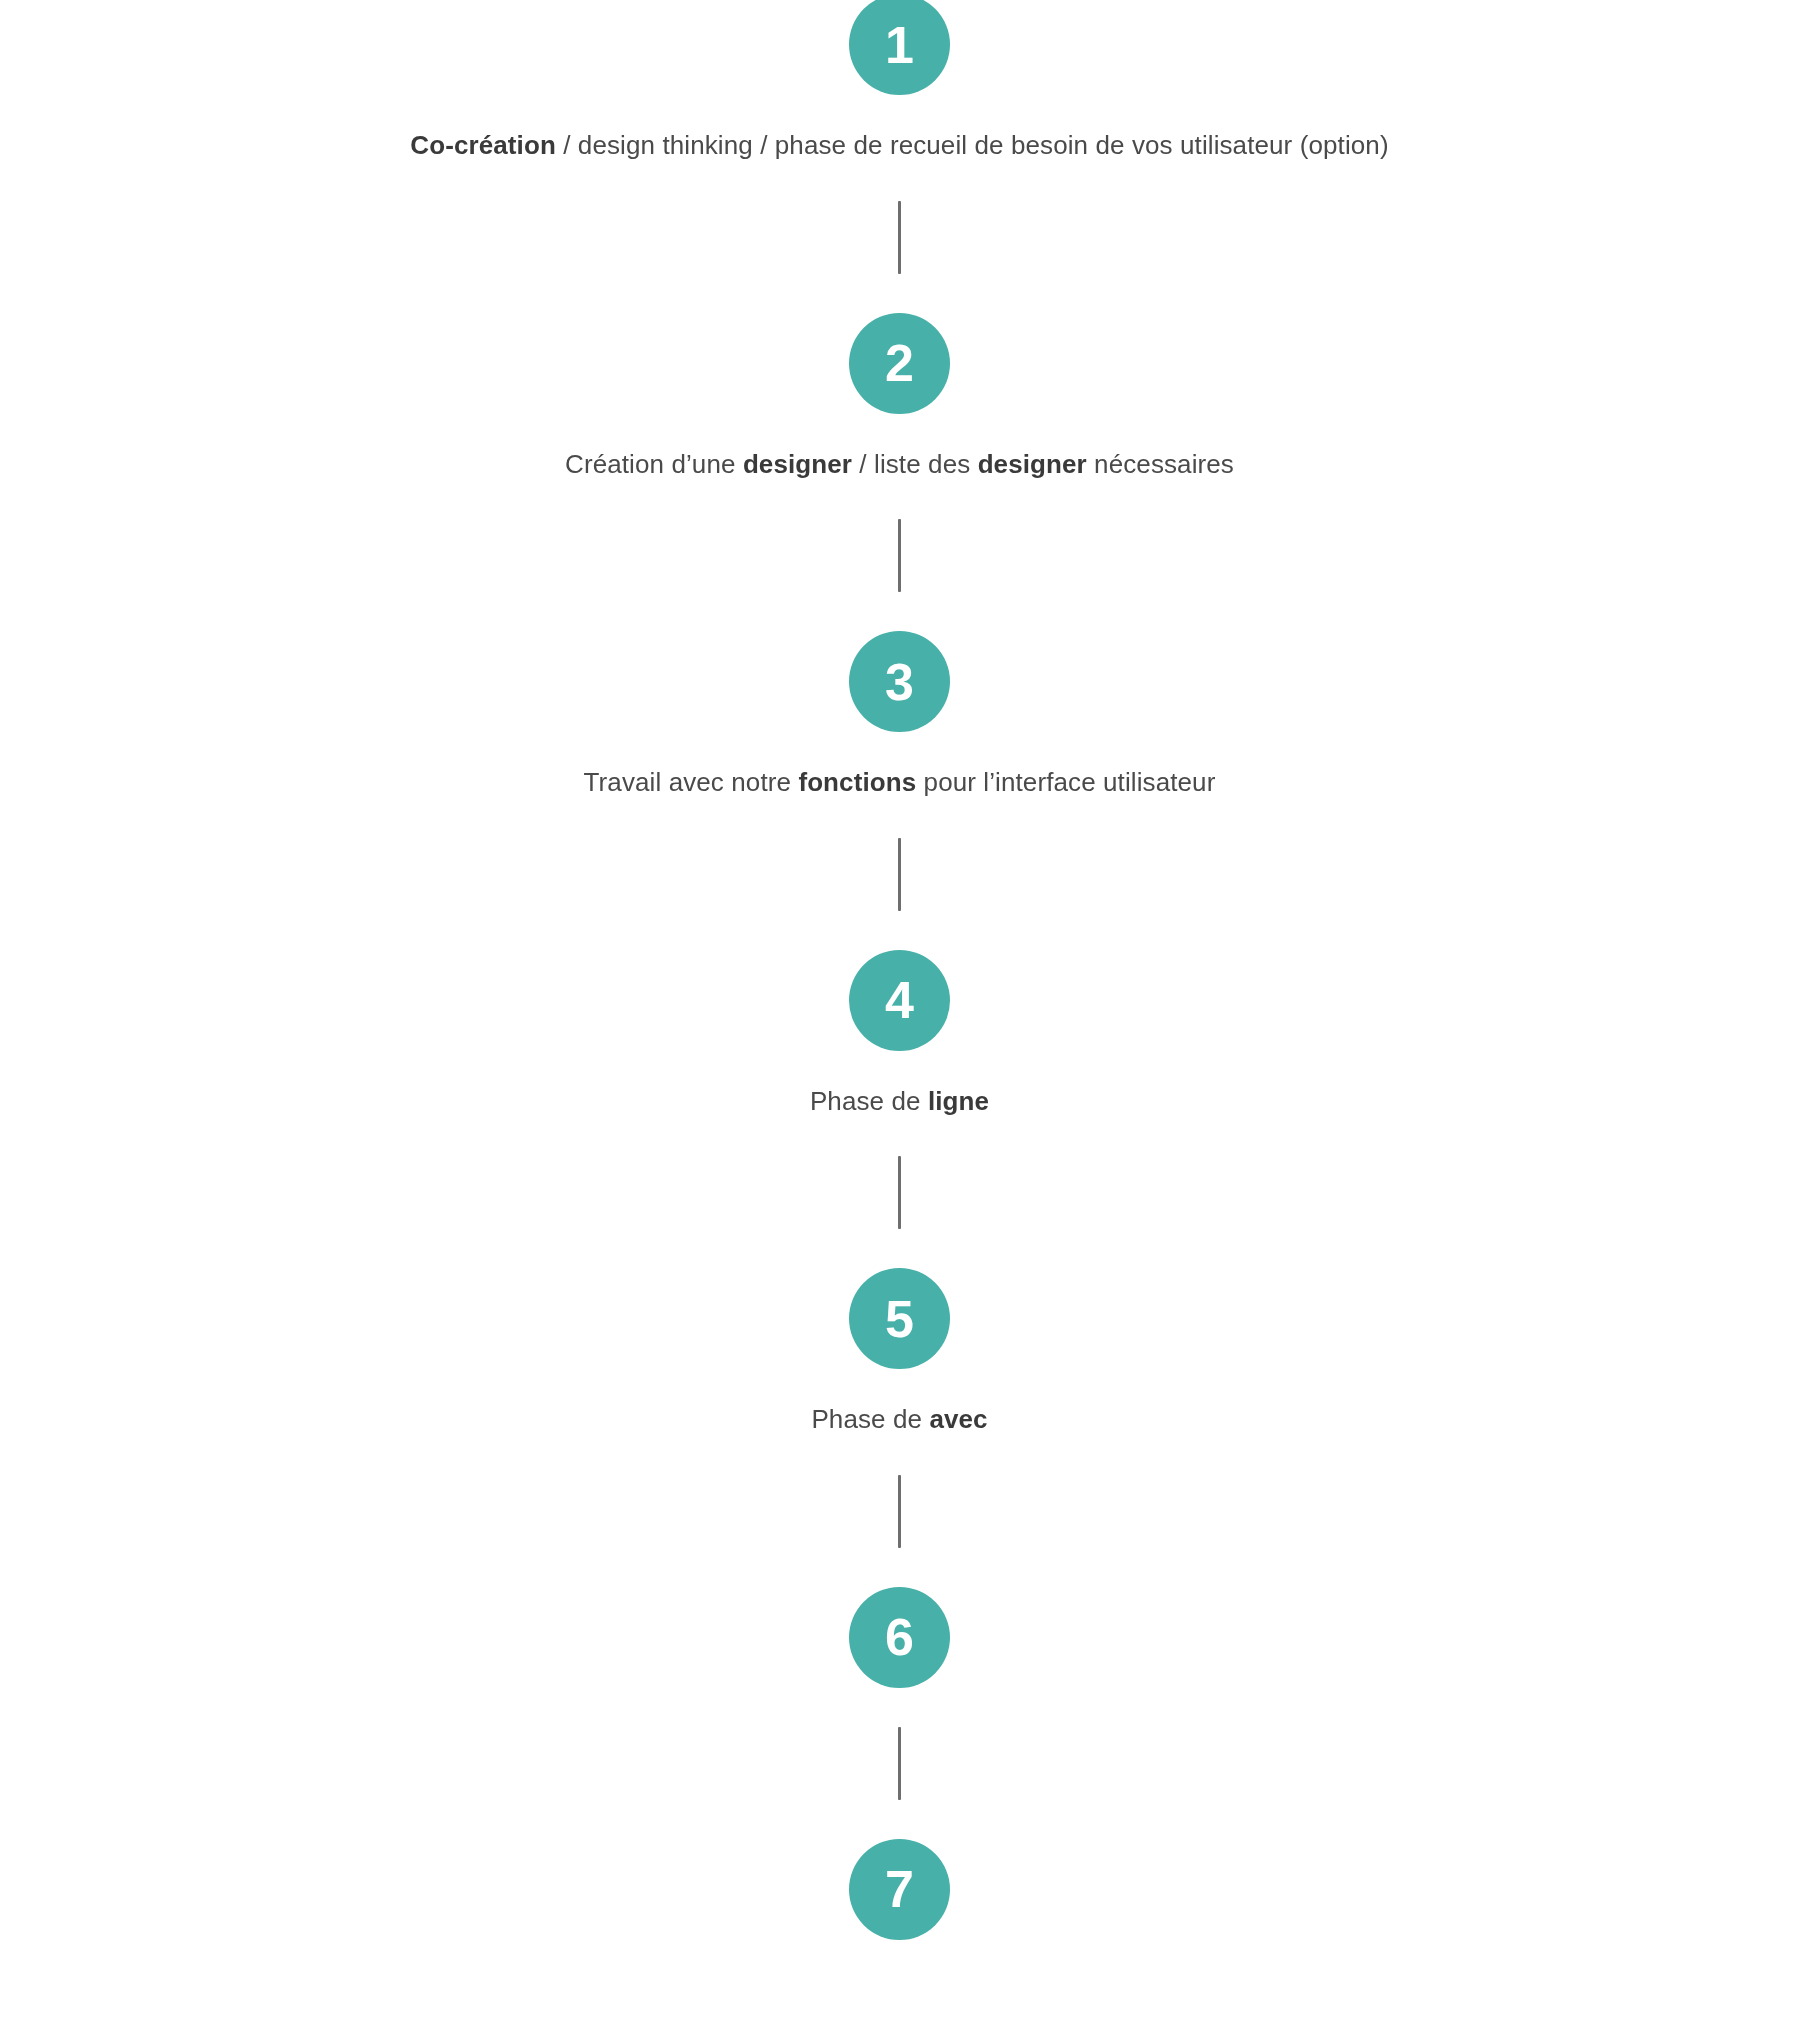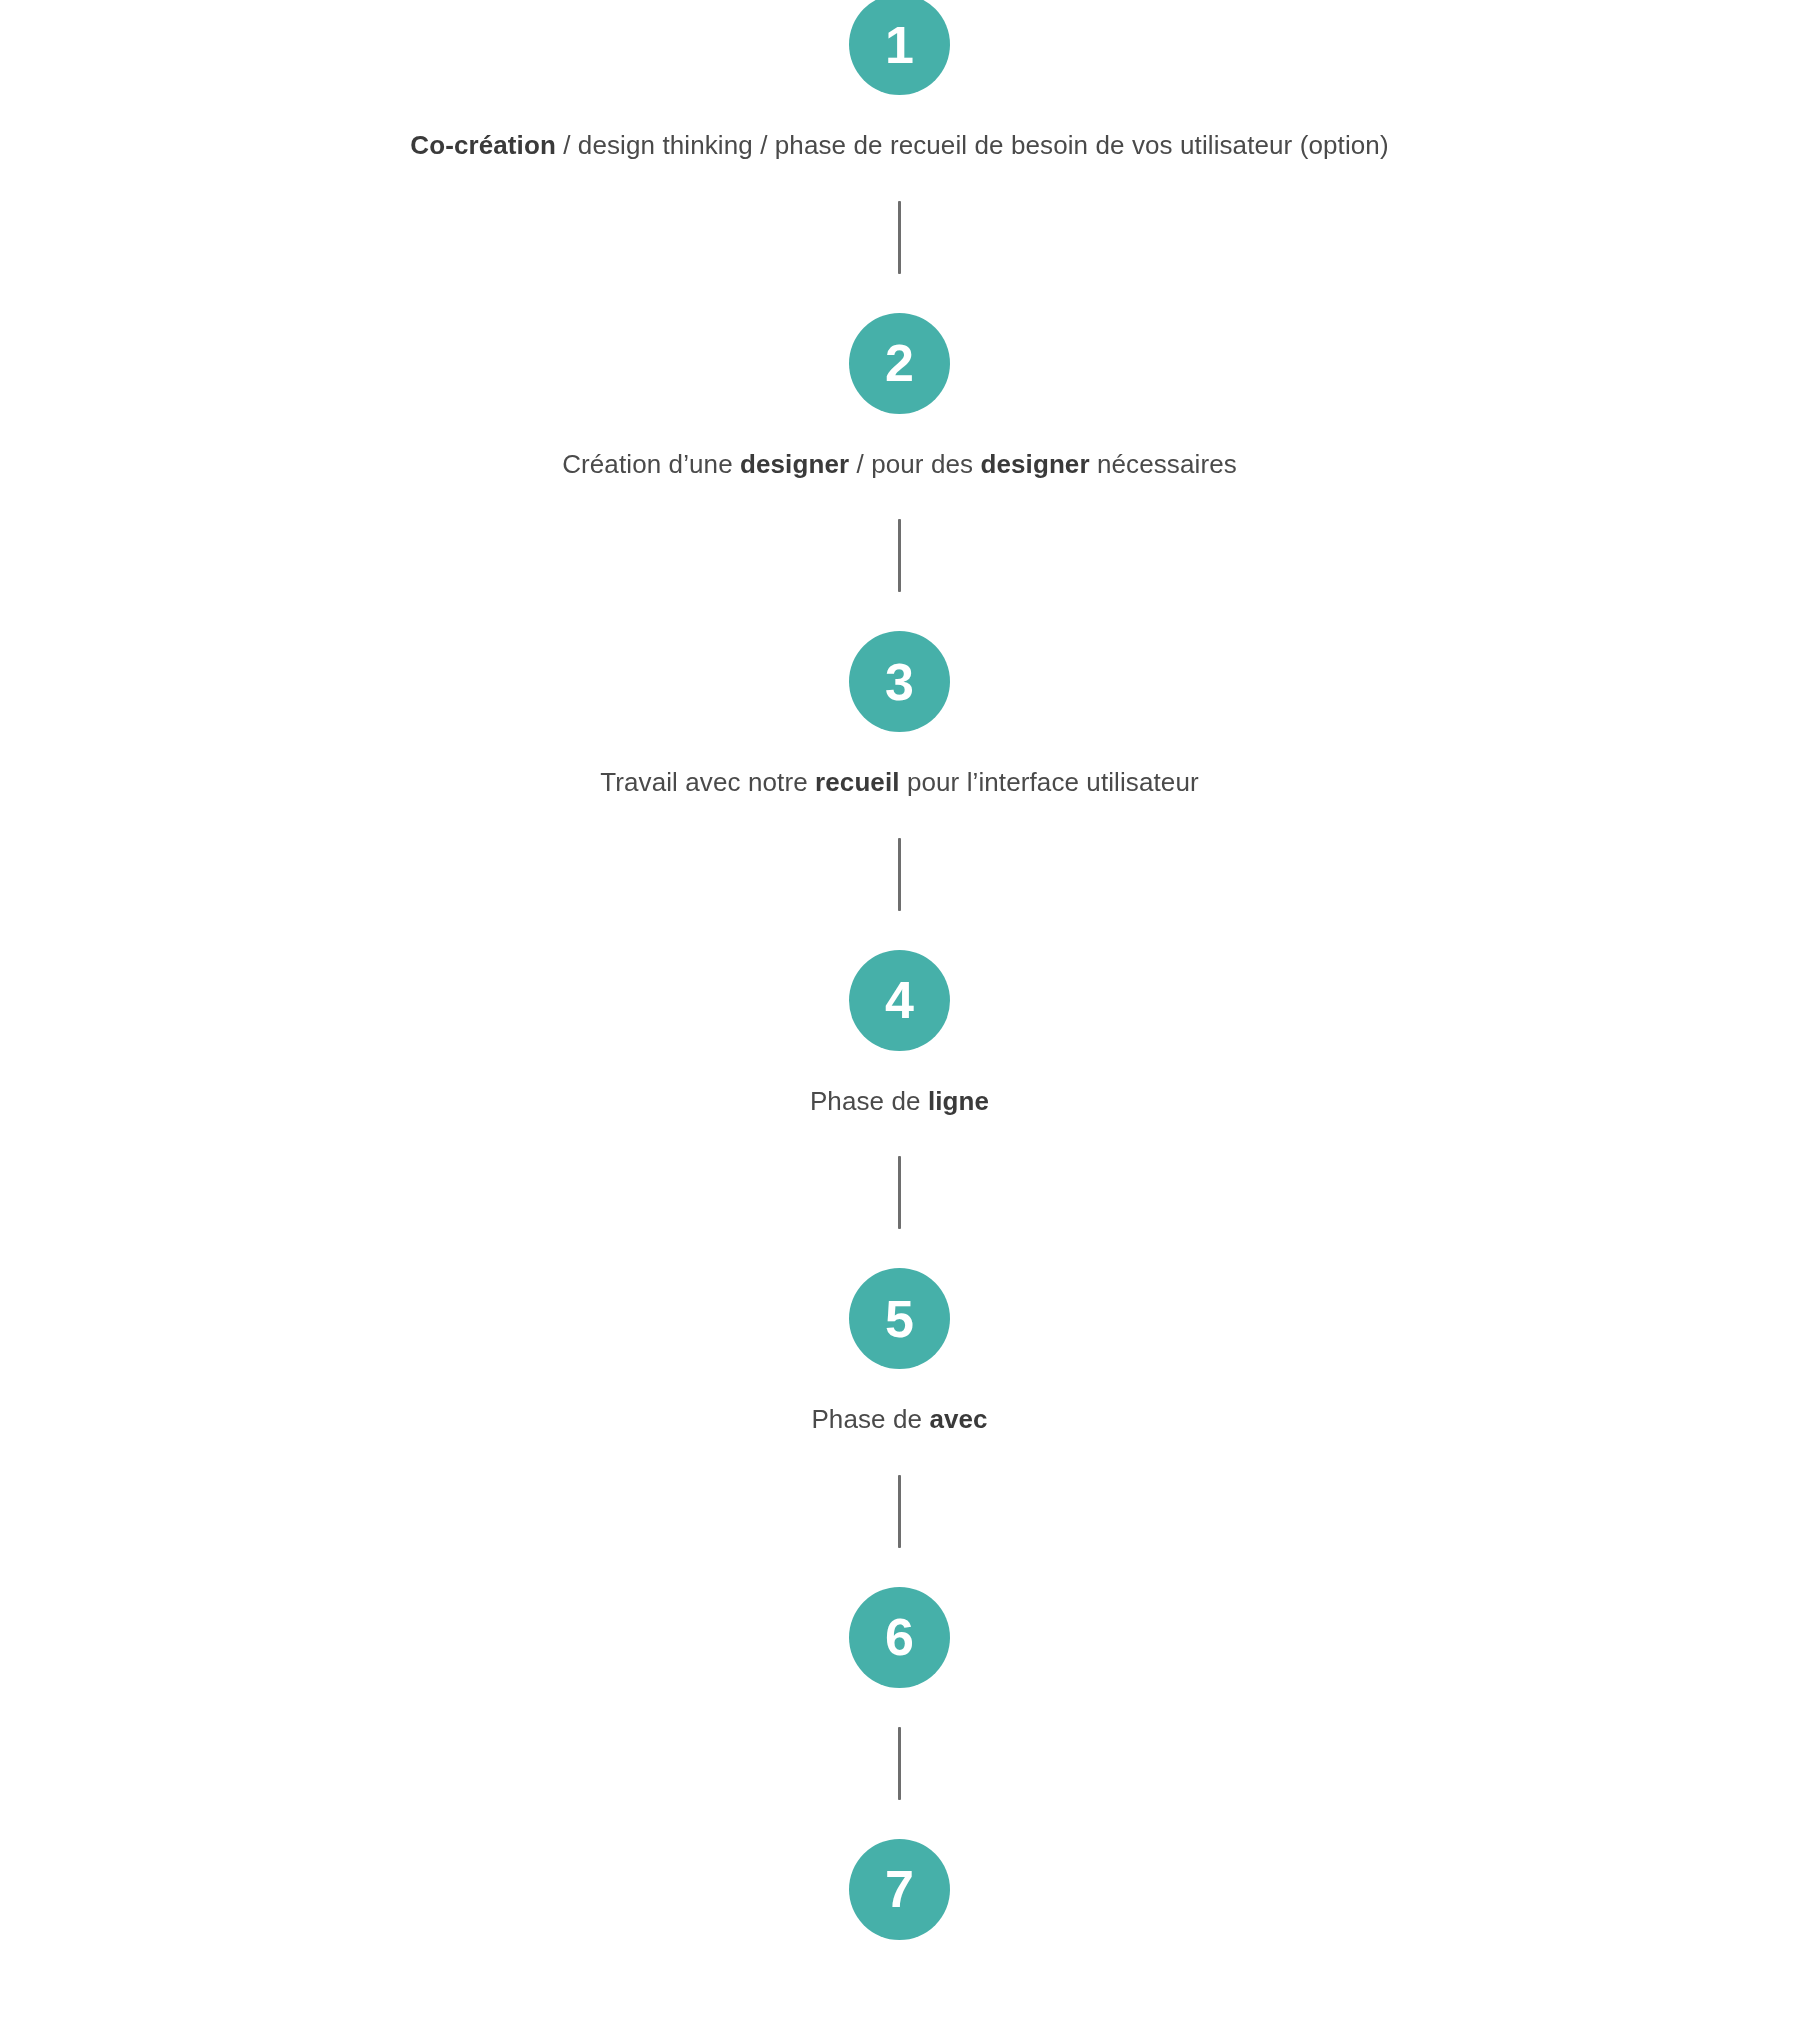--- a/index.html
+++ b/index.html
@@ -96,30 +96,30 @@
     <div class="step-label">
       <b>Co-création</b><span> / design thinking / phase de recueil de besoin de vos utilisateur (option)</span>
     </div>
   </div>
 
   <div class="connector"></div>
 
   <div class="step">
     <div class="step-badge">2</div>
     <div class="step-label">
-      <span>Création d’une </span><b>designer</b><span> / pour des </span><b>designer</b><span> nécessaires</span>
+      <span>Création d’une </span><b>designer</b><span> / liste des </span><b>designer</b><span> nécessaires</span>
     </div>
   </div>
 
   <div class="connector"></div>
 
   <div class="step">
     <div class="step-badge">3</div>
     <div class="step-label">
-      <span>Travail avec notre </span><b>recueil</b><span> pour l’interface utilisateur</span>
+      <span>Travail avec notre </span><b>fonctions</b><span> pour l’interface utilisateur</span>
     </div>
   </div>
 
   <div class="connector"></div>
 
   <div class="step">
     <div class="step-badge">4</div>
     <div class="step-label">
       <span>Phase de </span><b>ligne</b>
     </div>

